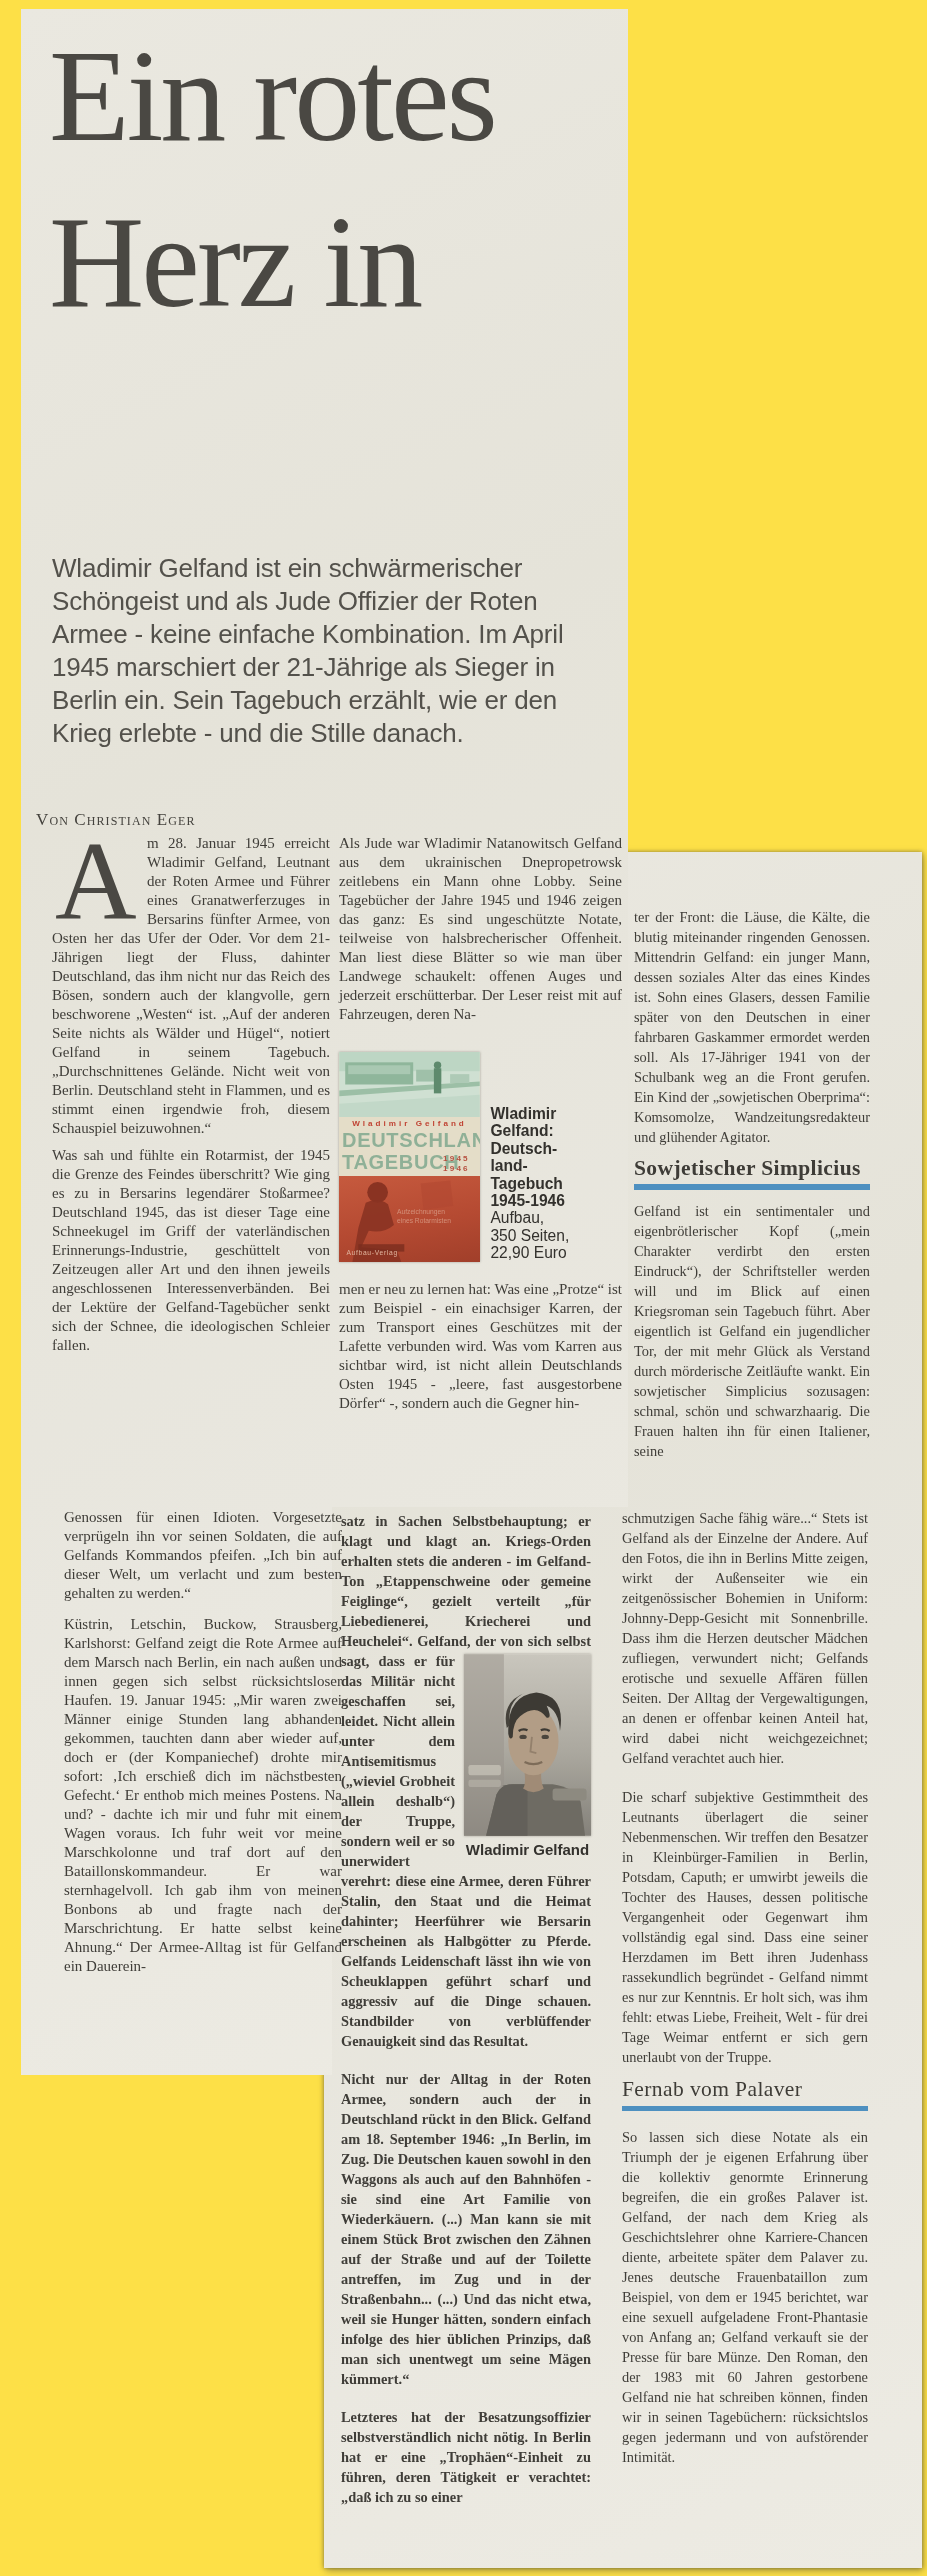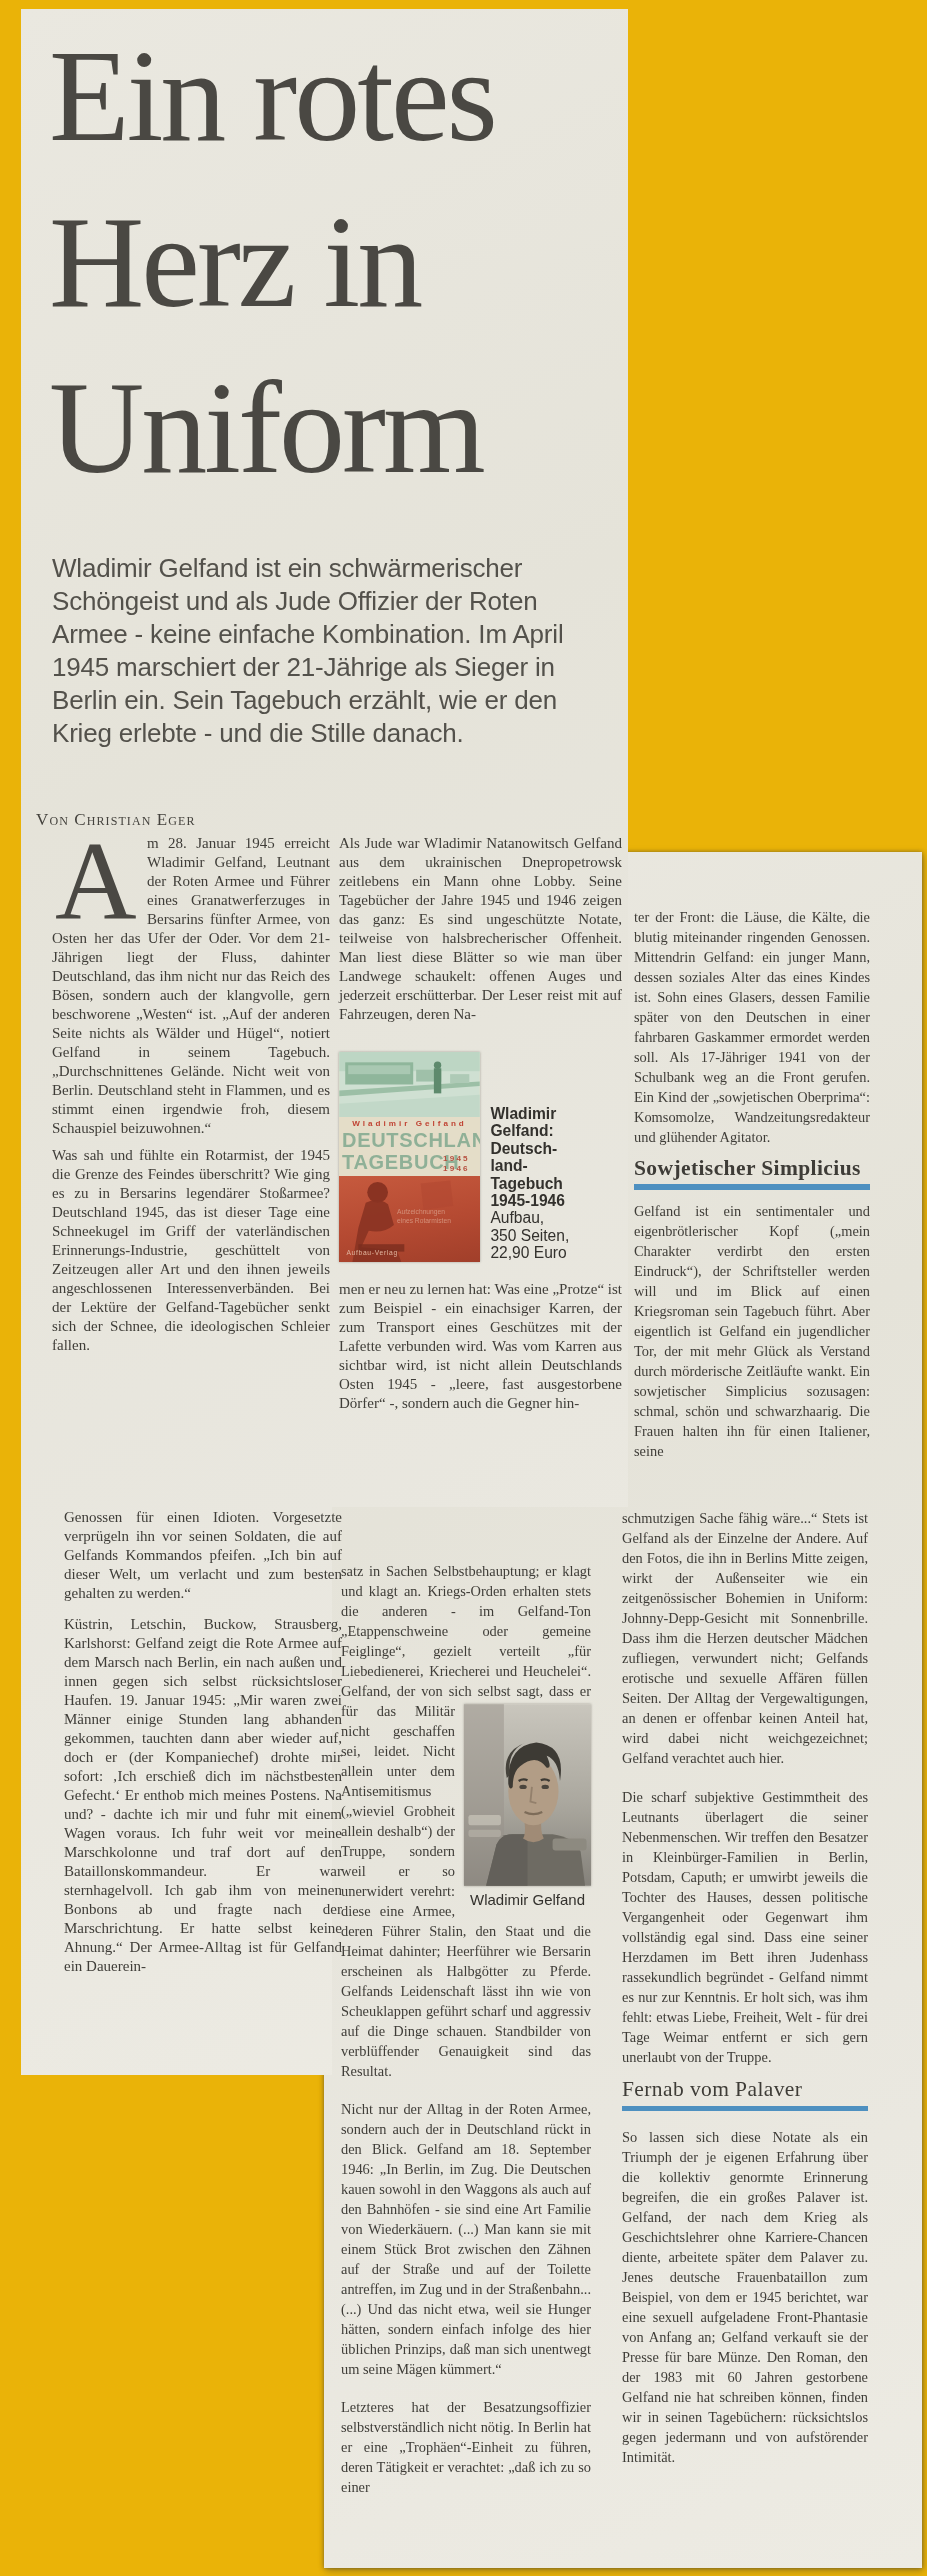--- a/index.html
+++ b/index.html
@@ -1,16 +1,16 @@
 <!DOCTYPE html>
 <html style="font-size:12px"><head>
 <meta charset="utf-8">
 <style>
   html,body{margin:0;padding:0;background:#ffffff;}
-  .canvas{position:relative;width:927px;height:2576px;background:#eab308;overflow:hidden;
+  .canvas{position:relative;width:927px;height:2576px;background:#fde047;overflow:hidden;
           font-family:"Liberation Serif",serif;}
   
   .paper{position:absolute;background:
       linear-gradient(155deg,#eae8e0 0%,#e5e3d9 35%,#e9e7df 70%,#edebe3 100%);}
   #piece2{left:324px;top:852px;width:598px;height:1716px;z-index:1;
       box-shadow:0 0 4.4px rgba(60,58,50,.55),2.2px 3.7px 7.4px rgba(60,58,50,.35);}
   #piece1{left:21px;top:9px;width:607px;height:2066px;z-index:2;
       clip-path:polygon(0 0,100% 0,100% 1498px,311px 1498px,311px 100%,0 100%);
       filter:drop-shadow(0 1.5px 2.2px rgba(50,48,42,.55)) drop-shadow(0 0 3.7px rgba(50,48,42,.35));}
   
@@ -25,21 +25,21 @@
   .col p{margin:0;}
   #col1{left:52px;top:834px;width:278px;}
   #col1 .p2{margin-top:8px;}
   .dropcap{float:left;font-size:113px;line-height:87px;padding:3px 10.4px 0 3px;color:#4a4843;}
   #col2a{left:339px;top:834px;width:283px;}
   #col2b{left:339px;top:1280px;width:283px;}
   .p2col{font-size:14.4px;line-height:20px;}
   #col3{left:634px;top:907px;width:236px;}
   #lowleft{left:64px;top:1508px;width:278px;font-family:Liberation Serif, serif;}
   #lowleft .p2{margin-top:12px;}
-  #lowmid{left:341px;top:1561px;width:250px;}
+  #lowmid{left:341px;top:1511px;width:250px;font-weight:bold;}
   #lowmid .p2,#lowmid .p3{margin-top:18px;}
   #lowright{left:622px;top:1508px;width:246px;}
   #lowright .p2{margin-top:19px;}
   #lowright .p3{margin-top:16.3px;}
   .subhead{font-size:21.5px;line-height:24px;letter-spacing:0.4px;color:#3e3c37;
       margin-top:9px;text-align:left;}
   .rule{height:5.2px;background:#4e90c0;margin-top:4.4px;}
   #col3 .p2{margin-top:11px;}
   
   #bookrow{left:339px;top:1052px;width:289px;display:flex;z-index:5;}
@@ -78,21 +78,20 @@
 <body>
 
 <div class="canvas">
 
   <div class="paper" id="piece2"></div>
   <div class="paper" id="piece1"></div>
 
   <div class="txt headline">
     <div>Ein rotes</div>
     <div>Herz in</div>
-    <div>Uniform</div>
   </div>
 
   <div class="txt subtitle">Wladimir Gelfand ist ein schwärmerischer Schöngeist und als Jude Offizier der Roten Armee - keine einfache Kombination. Im April 1945 marschiert der 21-Jährige als Sieger in Berlin ein. Sein Tagebuch erzählt, wie er den Krieg erlebte - und die Stille danach.</div>
 
   <div class="txt byline">Von Christian Eger</div>
 
   <div class="txt col" id="col1">
     <p><span class="dropcap">A</span><span>m 28. Januar 1945 erreicht Wladimir Gelfand, Leutnant der Roten Armee und Führer eines Granatwerferzuges in Bersarins fünfter Armee, von Osten her das Ufer der Oder. Vor dem 21-Jährigen liegt der Fluss, dahinter Deutschland, das ihm nicht nur das Reich des Bösen, sondern auch der klangvolle, gern beschworene „Westen“ ist. „Auf der anderen Seite nichts als Wälder und Hügel“, notiert Gelfand in seinem Tagebuch. „Durchschnittenes Gelände. Nicht weit von Berlin. Deutschland steht in Flammen, und es stimmt einen irgendwie froh, diesem Schauspiel beizuwohnen.“</span></p>
     <p class="p2">Was sah und fühlte ein Rotarmist, der 1945 die Grenze des Feindes überschritt? Wie ging es zu in Bersarins legendärer Stoßarmee? Deutschland 1945, das ist dieser Tage eine Schneekugel im Griff der vaterländischen Erinnerungs-Industrie, geschüttelt von Zeitzeugen aller Art und den ihnen jeweils angeschlossenen Interessenverbänden. Bei der Lektüre der Gelfand-Tagebücher senkt sich der Schnee, die ideologischen Schleier fallen.</p>
   </div>

